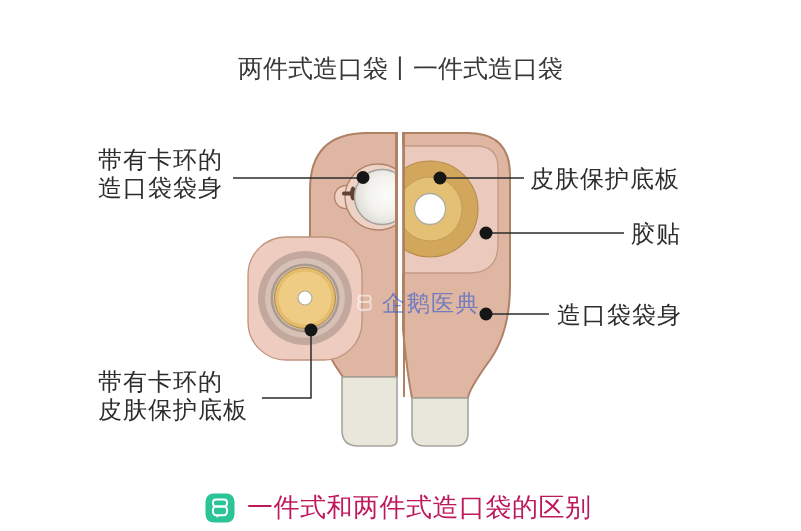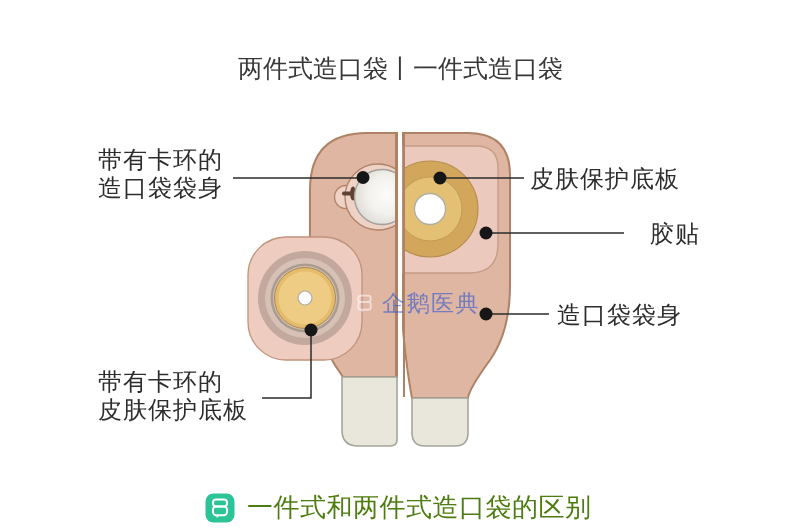--- a/index.html
+++ b/index.html
@@ -11,32 +11,32 @@
   .title{
     position:absolute;top:52px;left:0;width:801px;text-align:center;
     font-size:25px;color:#383838;letter-spacing:0px;
   }
   .lbl{
     position:absolute;font-size:24px;color:#2d2d2d;line-height:27.5px;letter-spacing:1px;white-space:nowrap;
   }
   .lbl-left-top{left:98px;top:146px;}
   .lbl-left-bottom{left:98px;top:368px;}
   .lbl-right-1{left:530px;top:165px;}
-  .lbl-right-2{left:650px;top:220px;}
+  .lbl-right-2{left:631px;top:220px;}
   .lbl-right-3{left:557px;top:301px;}
   .watermark{
     position:absolute;left:352px;top:288px;display:flex;align-items:center;gap:5px;
     opacity:0.55;color:#1d4ed8;font-size:23px;letter-spacing:1.5px;white-space:nowrap;
     pointer-events:none;
   }
   .footer{
     position:absolute;left:205px;top:490px;display:flex;align-items:center;gap:12px;cursor:pointer;
   }
   .footer-text{
-    font-size:26px;font-weight:500;color:#4d7c0f;letter-spacing:0.5px;white-space:nowrap;
+    font-size:26px;font-weight:500;color:#be185d;letter-spacing:0.5px;white-space:nowrap;
   }
 </style>
 </head>
 <body>
 
 <div id="stage">
 
   <svg id="diagram-svg" width="801" height="531" viewBox="0 0 801 531">
     <defs>
       <radialGradient id="domeG" cx="58%" cy="46%" r="62%">

